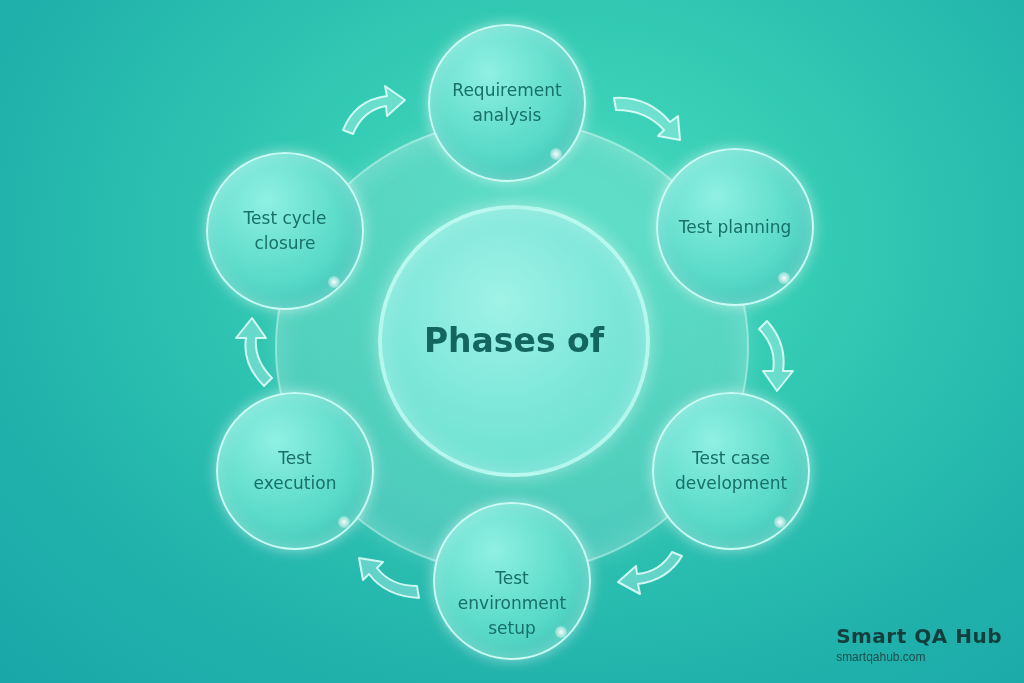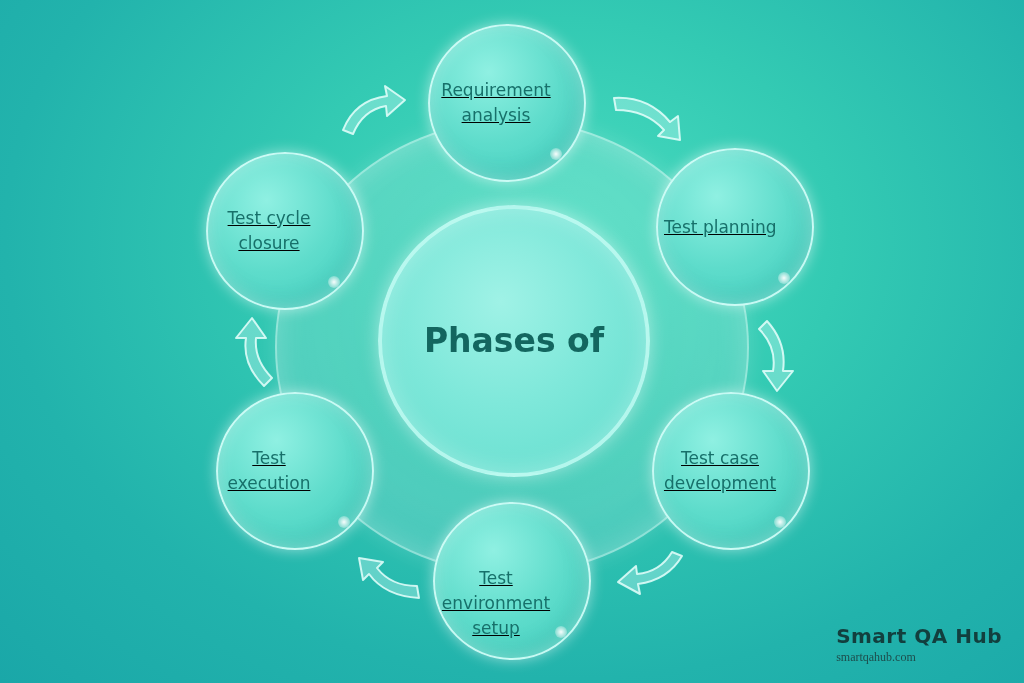--- a/index.html
+++ b/index.html
@@ -25,31 +25,31 @@
       display:flex; flex-direction:column; align-items:center; justify-content:center;
     }
     .center-title {
       color:#13665f; font-weight:bold; font-size:33px; line-height:50px; text-align:center;
     }
     .node {
       position:absolute; width:154px; height:154px; border-radius:50%;
       background: radial-gradient(circle at 38% 30%, #8ff0e2 0%, #5edccb 50%, #3fcfc0 100%);
       border: 2px solid rgba(220,255,250,0.85);
       box-shadow: 0 0 14px rgba(255,255,255,0.5), inset 0 0 18px rgba(255,255,255,0.35), inset -8px -10px 18px rgba(0,120,110,0.15);
-      display:flex; align-items:center; justify-content:flex-start; text-align:center;text-decoration:underline;
+      display:flex; align-items:center; justify-content:center; text-align:center;
     }
     .node::after {
       content:""; position:absolute; right:22px; bottom:20px; width:12px; height:12px; border-radius:50%;
       background: radial-gradient(circle, rgba(255,255,255,0.95), rgba(255,255,255,0));
     }
     .node-label { color:#17706a; font-size:17px; line-height:25px; padding:0 6px; }
     .arrow { position:absolute; }
     .brand { position:absolute; right:22px; top:624px; }
     .brand-name { color:#123f3e; font-weight:bold; font-size:20px; letter-spacing:0.5px; }
-    .brand-url { color:#1d4d4c; font-size:12px; margin-top:2px; font-family:Liberation Serif, serif; }
+    .brand-url { color:#1d4d4c; font-size:12px; margin-top:2px; font-family:Liberation Sans, sans-serif; }
   </style>
 </head>
 <body>
 
 <div class="stage">
 
   <div class="ring"></div>
 
   <div class="center">
     <div class="center-title">Phases of</div>

